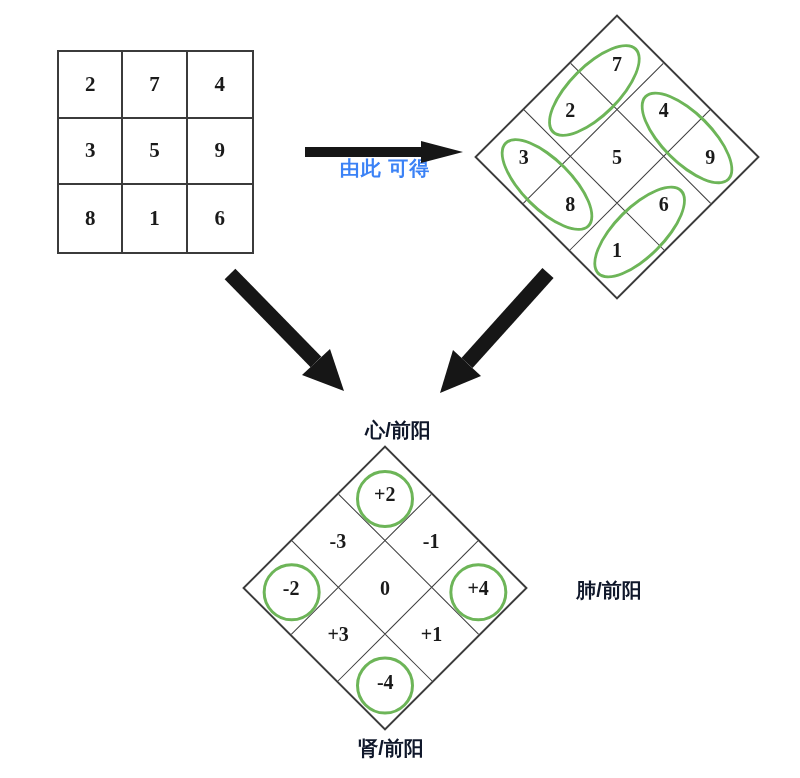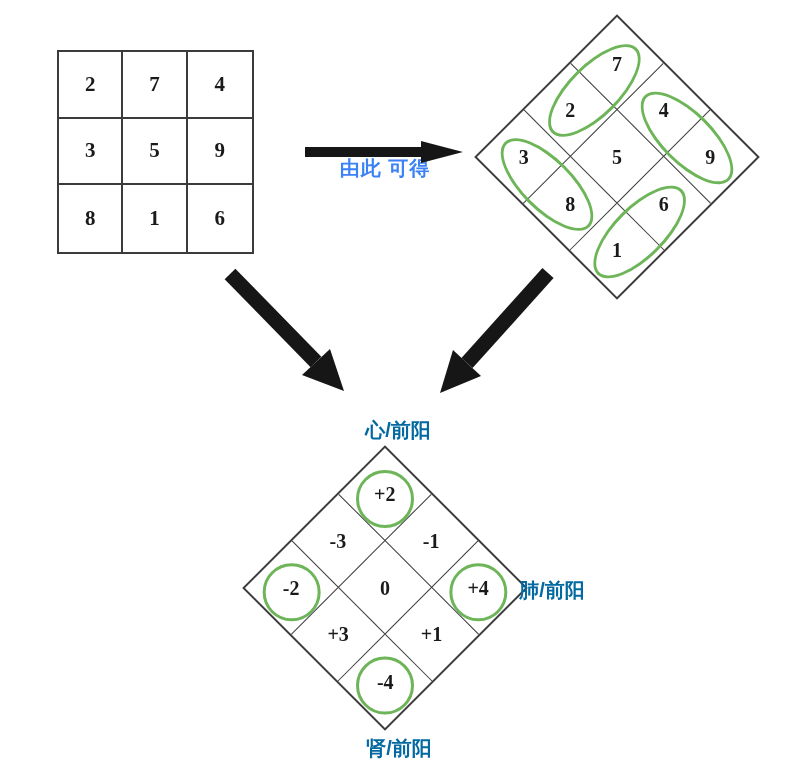--- a/index.html
+++ b/index.html
@@ -73,26 +73,26 @@
   .e61{left:142px;top:76px;}
   .hl-circle{width:52px;height:52px;}
   .c-top{left:7px;top:7px;}
   .c-right{left:139px;top:7px;}
   .c-left{left:7px;top:139px;}
   .c-bottom{left:139px;top:139px;}
 
   
   .organ{
     position:absolute;width:130px;text-align:center;font-weight:700;
-    font-size:20px;color:#0369a1;white-space:nowrap;
+    font-size:20px;color:#0f172a;white-space:nowrap;
   }
   .organ.top{left:333px;top:417px;}
   .organ.left{left:123px;top:576px;}
-  .organ.right{left:487px;top:577px;}
-  .organ.bottom{left:334px;top:735px;text-align:center;}
+  .organ.right{left:544px;top:577px;}
+  .organ.bottom{left:326px;top:735px;text-align:center;}
 
   
   .arrow-layer{position:absolute;left:0;top:0;width:800px;height:778px;pointer-events:none;}
 </style>
 </head>
 <body>
 
 <div id="canvas">
 
   <div class="src-grid">

